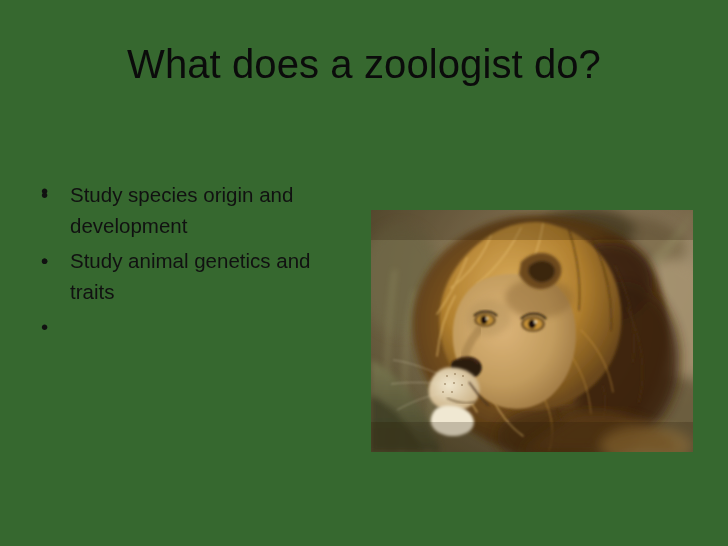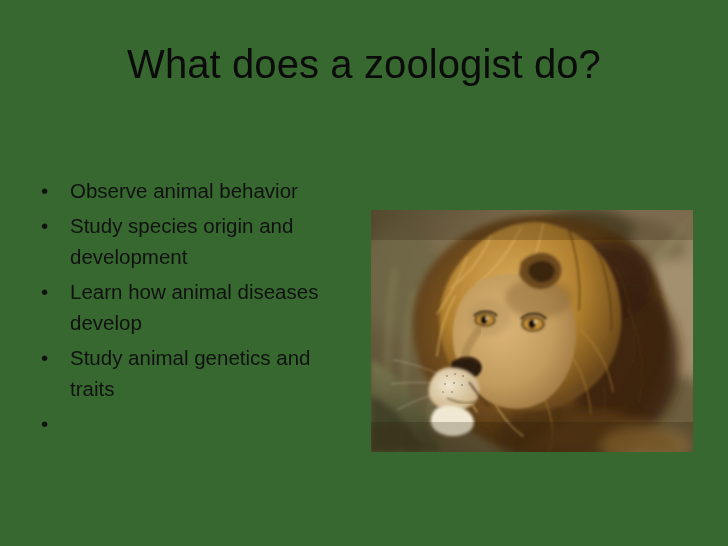--- a/index.html
+++ b/index.html
@@ -71,29 +71,27 @@
 </head>
 <body>
 
 <div class="slide" style="background: rgb(54, 104, 47);">
 
   <div class="slide-title">What does a zoologist do?</div>
 
   <ul class="bullet-list">
     <li class="bullet-item">
       <span class="bullet-marker">•</span>
-      <span>Observe animal behavior</span>
     </li>
     <li class="bullet-item">
       <span class="bullet-marker">•</span>
       <span>Study species origin and development</span>
     </li>
     <li class="bullet-item">
       <span class="bullet-marker">•</span>
-      <span>Learn how animal diseases develop</span>
     </li>
     <li class="bullet-item">
       <span class="bullet-marker">•</span>
       <span>Study animal genetics and traits</span>
     </li>
     <li class="bullet-item">
       <span class="bullet-marker">•</span>
     </li>
   </ul>
 

